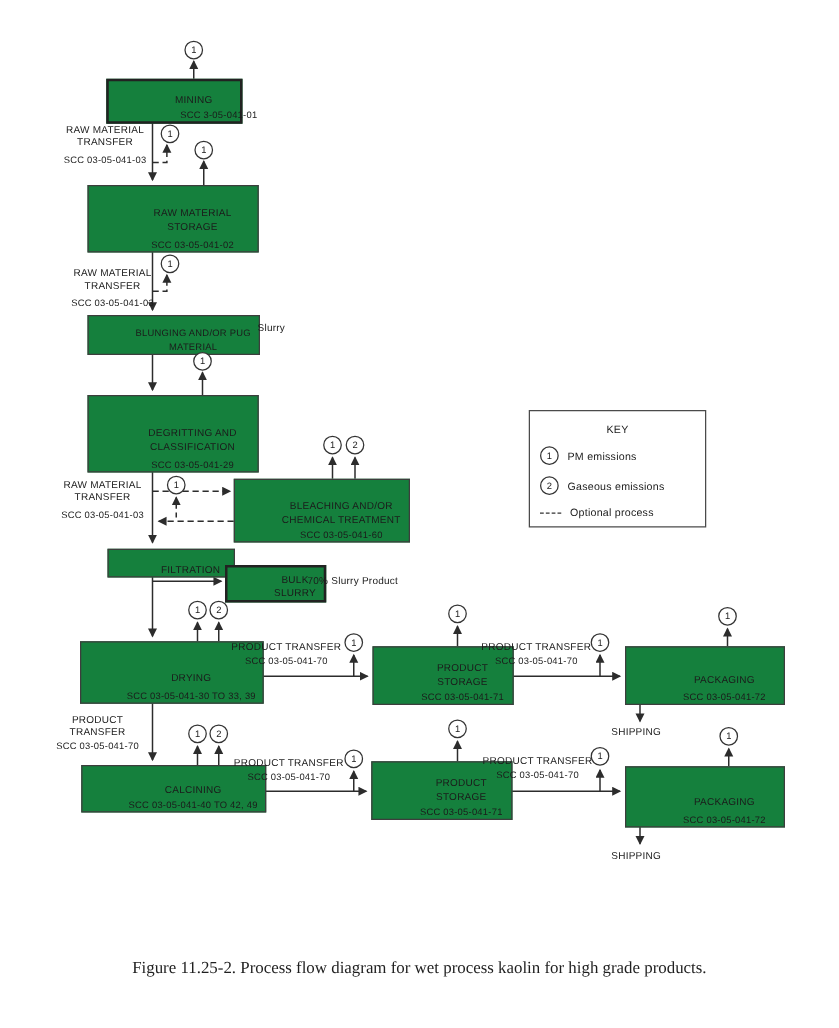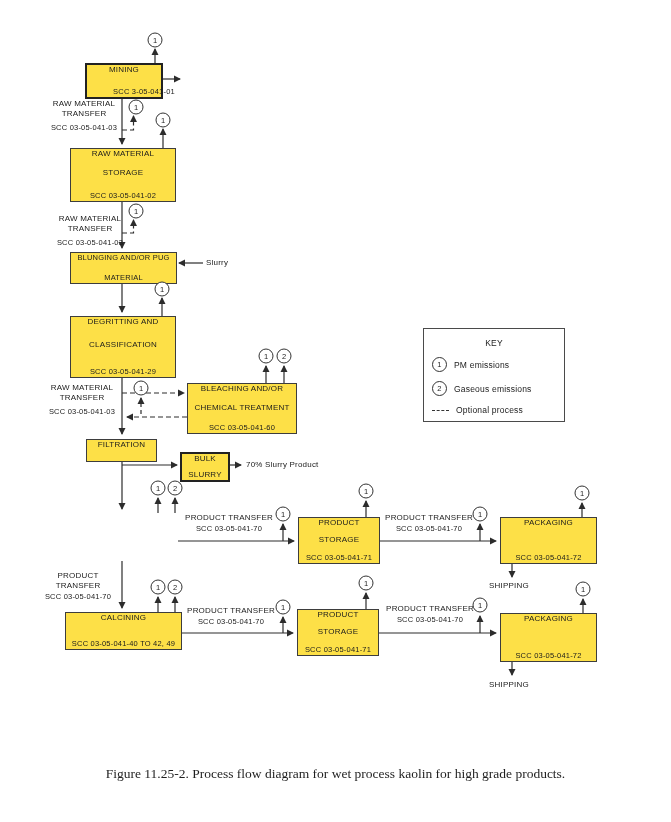--- a/index.html
+++ b/index.html
@@ -1,21 +1,21 @@
 <!DOCTYPE html>
 <html><head>
 <meta charset="utf-8">
 <style>
   html,body{margin:0;padding:0;background:#fff;}
   .page{position:relative;width:671px;height:822px;background:#ffffff;overflow:hidden;
         font-family:"Liberation Sans",sans-serif;color:#1b1b1b;}
   svg.lines{position:absolute;left:0;top:0;z-index:1;}
-  .box{position:absolute;z-index:2;border:1.5px solid #3d3d3d;background:#fde047;
-       display:flex;flex-direction:column;align-items:center;justify-content:space-between;
-       text-align:center;font-size:8px;line-height:1.3;letter-spacing:.2px;}
+  .box{position:absolute;z-index:2;border:1.5px solid #3d3d3d;background:#15803d;
+       display:flex;flex-direction:column;align-items:center;justify-content:flex-end;
+       text-align:center;font-size:8px;line-height:1.3;letter-spacing:.2px;padding-left:31px;}
   .box .scc{font-size:7.5px;margin-top:4px;white-space:nowrap;}
   .box .nm{white-space:nowrap;}
   .thick{border-width:2px;border-color:#222;}
   .lbl{position:absolute;z-index:2;font-size:8px;line-height:1.25;letter-spacing:.2px;
        text-align:center;}
   .lbl .scc{margin-top:4px;white-space:nowrap;font-size:7.5px;}
   .lbl .ln{white-space:nowrap;}
   .ec{position:absolute;z-index:3;width:13px;height:13px;border:1.1px solid #333;border-radius:50%;
       background:#fff;display:flex;align-items:center;justify-content:center;
       font-size:7.5px;transform:translate(-50%,-50%);}
@@ -123,20 +123,24 @@
 
   <div class="box" style="left:86px;top:439px;width:69px;height:21px;">
     <span class="nm">FILTRATION</span>
   </div>
 
   <div class="box thick" style="left:180px;top:452px;width:46px;height:26px;">
     <span class="nm">BULK</span>
     <span class="nm">SLURRY</span>
   </div>
 
+  <div class="box" style="left:64px;top:513px;width:114px;height:48px;">
+    <span class="nm">DRYING</span>
+    <span class="scc">SCC 03-05-041-30 TO 33, 39</span>
+  </div>
 
   <div class="box" style="left:298px;top:517px;width:80px;height:45px;">
     <span class="nm">PRODUCT</span>
     <span class="nm">STORAGE</span>
     <span class="scc" style="margin-top:2px;">SCC 03-05-041-71</span>
   </div>
 
   <div class="box" style="left:500px;top:517px;width:95px;height:45px;">
     <span class="nm">PACKAGING</span>
     <span class="scc">SCC 03-05-041-72</span>

